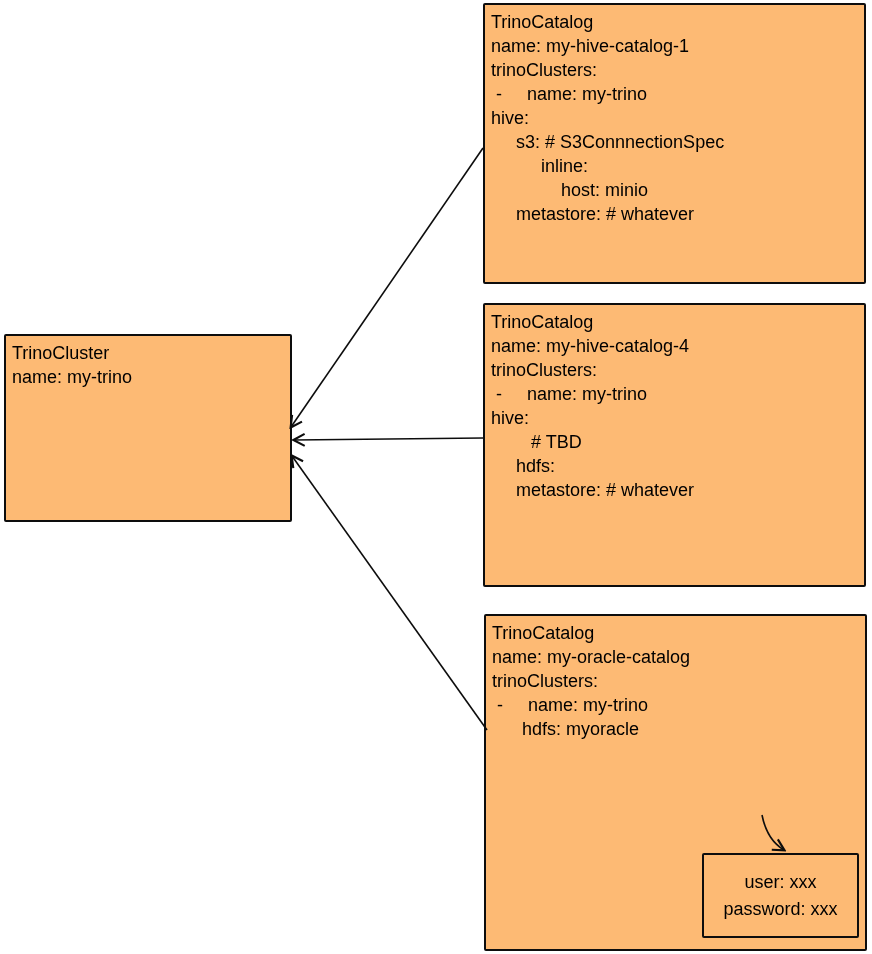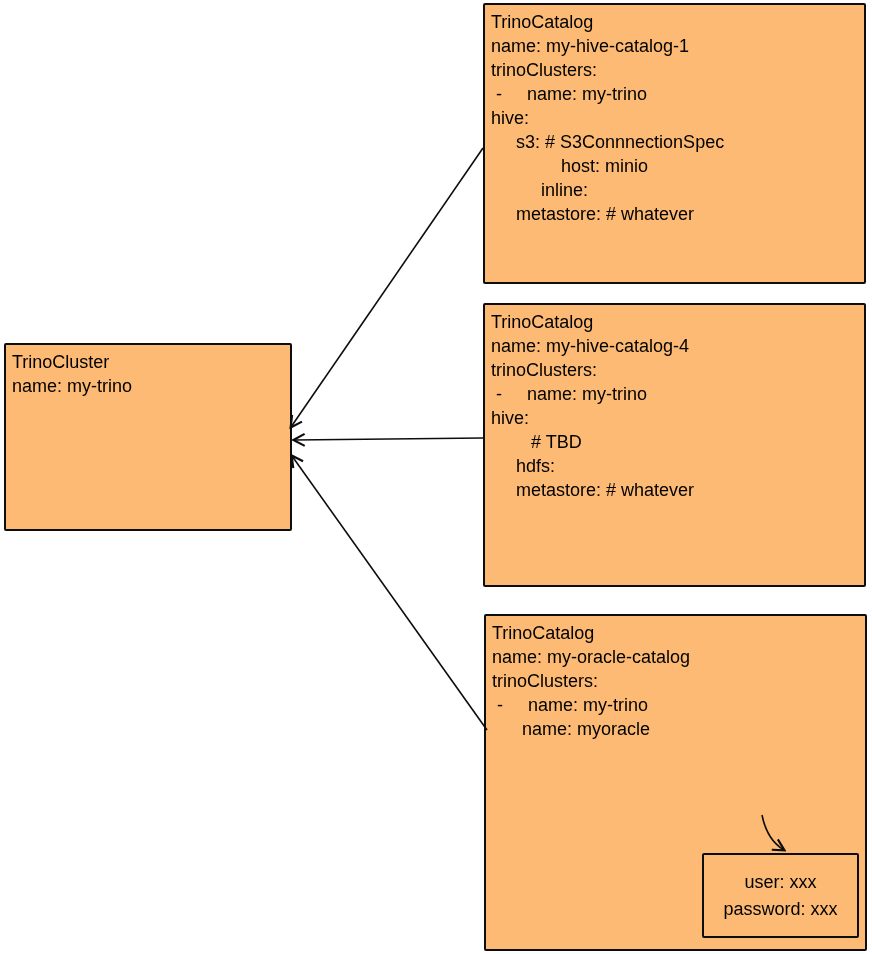--- a/index.html
+++ b/index.html
@@ -15,21 +15,21 @@
     position:absolute;
     border:2px solid #0d0d0d;
     background:#fdba74;
     box-sizing:border-box;
     font-size:18px;
     line-height:24px;
     padding:5px 6px;
     border-radius:2px;
   }
   .node .ln{white-space:pre;}
-  .cluster{left:4px;top:343px;width:288px;height:188px;}
+  .cluster{left:4px;top:334px;width:288px;height:188px;}
   .cat1{left:483px;top:3px;width:383px;height:281px;}
   .cat2{left:483px;top:303px;width:383px;height:284px;}
   .cat3{left:484px;top:614px;width:383px;height:337px;}
   .creds{
     left:702px;top:853px;width:157px;height:85px;
     display:flex;flex-direction:column;justify-content:center;align-items:center;
     text-align:center;line-height:27px;padding:14px;
   }
   svg.connectors{
     position:absolute;left:0;top:0;width:872px;height:954px;
@@ -49,42 +49,42 @@
     <div class="ln">name: my-trino</div>
   </div>
 
   <div class="node cat1">
     <div class="ln">TrinoCatalog</div>
     <div class="ln">name: my-hive-catalog-1</div>
     <div class="ln">trinoClusters:</div>
     <div class="ln"> -     name: my-trino</div>
     <div class="ln">hive:</div>
     <div class="ln">     s3: # S3ConnnectionSpec</div>
+    <div class="ln">          inline:</div>
     <div class="ln">              host: minio</div>
-    <div class="ln">          inline:</div>
     <div class="ln">     metastore: # whatever</div>
   </div>
 
   <div class="node cat2">
     <div class="ln">TrinoCatalog</div>
     <div class="ln">name: my-hive-catalog-4</div>
     <div class="ln">trinoClusters:</div>
     <div class="ln"> -     name: my-trino</div>
     <div class="ln">hive:</div>
     <div class="ln">        # TBD</div>
     <div class="ln">     hdfs:</div>
     <div class="ln">     metastore: # whatever</div>
   </div>
 
   <div class="node cat3">
     <div class="ln">TrinoCatalog</div>
     <div class="ln">name: my-oracle-catalog</div>
     <div class="ln">trinoClusters:</div>
     <div class="ln"> -     name: my-trino</div>
-    <div class="ln">      name: myoracle</div>
+    <div class="ln">      hdfs: myoracle</div>
   </div>
 
   <div class="node creds">
     <div class="ln">user: xxx</div>
     <div class="ln">password: xxx</div>
   </div>
 
   <svg class="connectors" viewBox="0 0 872 954" xmlns="http://www.w3.org/2000/svg">
     <defs>
       <marker id="arrowOpen" viewBox="0 0 12 12" refX="10" refY="6" markerWidth="16" markerHeight="16" markerUnits="userSpaceOnUse" orient="auto-start-reverse">

